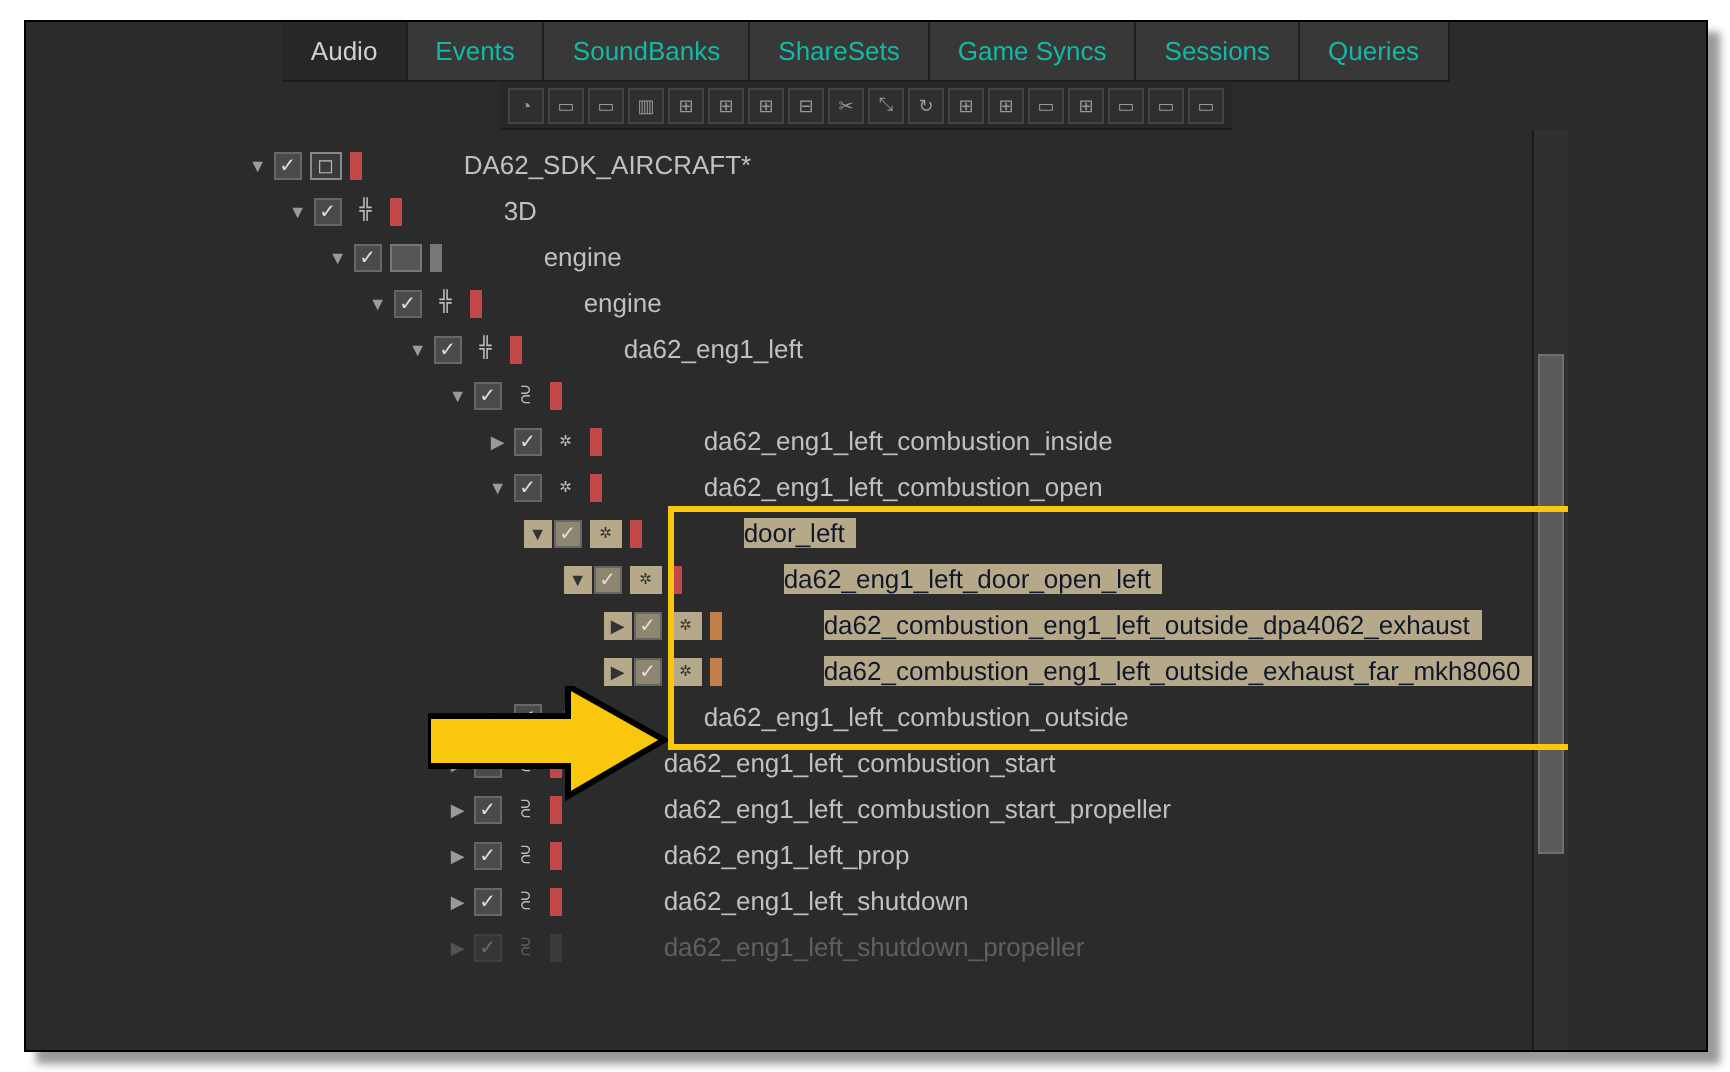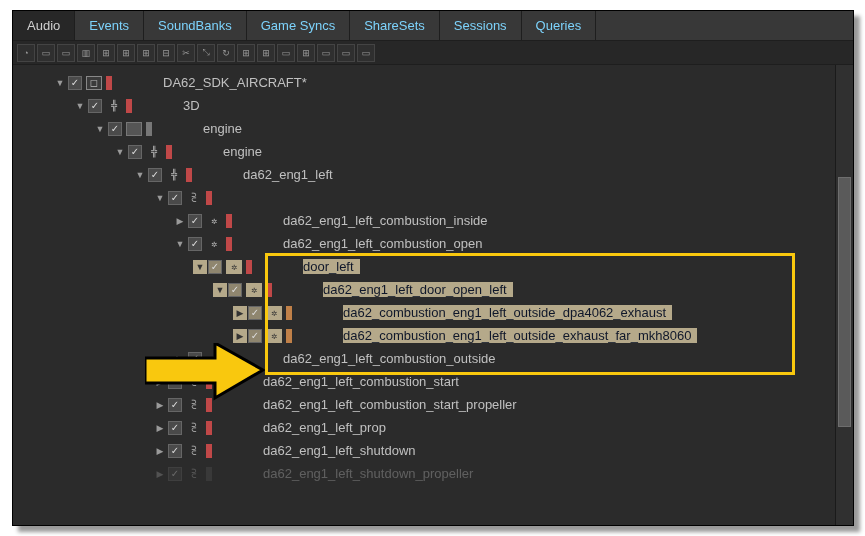--- a/index.html
+++ b/index.html
@@ -1,19 +1,19 @@
 <!DOCTYPE html>
 <html><head>
 <meta charset="utf-8">
 <style>
   *{box-sizing:border-box;margin:0;padding:0;font-family:"Segoe UI",Arial,sans-serif;}
   body{background:#fff;width:865px;height:536px;position:relative;}
-  .frame{position:absolute;left:12px;top:10px;width:842px;height:516px;border:1px solid #000;box-shadow:6px 6px 4px rgba(0,0,0,.4);background:#2b2b2b;display:flex;flex-direction:column;}
+  .frame{position:absolute;left:12px;top:10px;width:842px;height:516px;border:1px solid #000;box-shadow:6px 6px 4px rgba(0,0,0,.4);background:#2b2b2b;display:flex;flex-direction:column;align-items:center;}
   .tabbar{height:30px;background:#383838;border-bottom:1px solid #1e1e1e;display:flex;align-items:stretch;}
-  .tab{padding:0 14px;font-size:13px;color:#7dd3fc;display:flex;align-items:center;border-right:1px solid #1e1e1e;cursor:pointer;}
+  .tab{padding:0 14px;font-size:13px;color:#14b8a6;display:flex;align-items:center;border-right:1px solid #1e1e1e;cursor:pointer;}
   .tab.active{background:#272727;color:#d0d0d0;}
   .toolbar{height:24px;background:#272727;border-bottom:1px solid #1e1e1e;display:flex;align-items:center;padding:0 4px;gap:2px;}
   .tbtn{width:18px;height:18px;border:1px solid #444;background:#2f2f2f;display:flex;align-items:center;justify-content:center;color:#999;font-size:9px;}
   .tree-wrap{flex:1;display:flex;position:relative;overflow:hidden;}
   .tree{flex:1;overflow:hidden;padding:6px 0 6px 40px;}
   .scroll{width:18px;background:#303030;border-left:1px solid #1a1a1a;position:relative;}
   .thumb{position:absolute;left:2px;right:2px;top:112px;height:250px;background:#5a5a5a;border:1px solid #6e6e6e;}
   .row{display:flex;align-items:center;height:23px;font-size:13px;color:#c0c0c0;white-space:nowrap;position:relative;}
   .ind{display:inline-block;width:20px;flex:0 0 20px;}
   .arrow{width:14px;height:14px;display:flex;align-items:center;justify-content:center;color:#9a9a9a;font-size:9px;margin-right:1px;cursor:pointer;}
@@ -34,22 +34,22 @@
   .big-arrow{position:absolute;pointer-events:none;}
 </style>
 </head>
 <body>
 
 <div class="frame">
   <div class="tabbar" id="tabbar">
       <div class="tab active">Audio</div>
       <div class="tab">Events</div>
       <div class="tab">SoundBanks</div>
+      <div class="tab">ShareSets</div>
       <div class="tab">Game Syncs</div>
-      <div class="tab">ShareSets</div>
       <div class="tab">Sessions</div>
       <div class="tab">Queries</div>
     </div>
   <div class="toolbar" id="toolbar">
       <div class="tbtn">◔</div>
       <div class="tbtn">▭</div>
       <div class="tbtn">▭</div>
       <div class="tbtn">▥</div>
       <div class="tbtn">⊞</div>
       <div class="tbtn">⊞</div>

